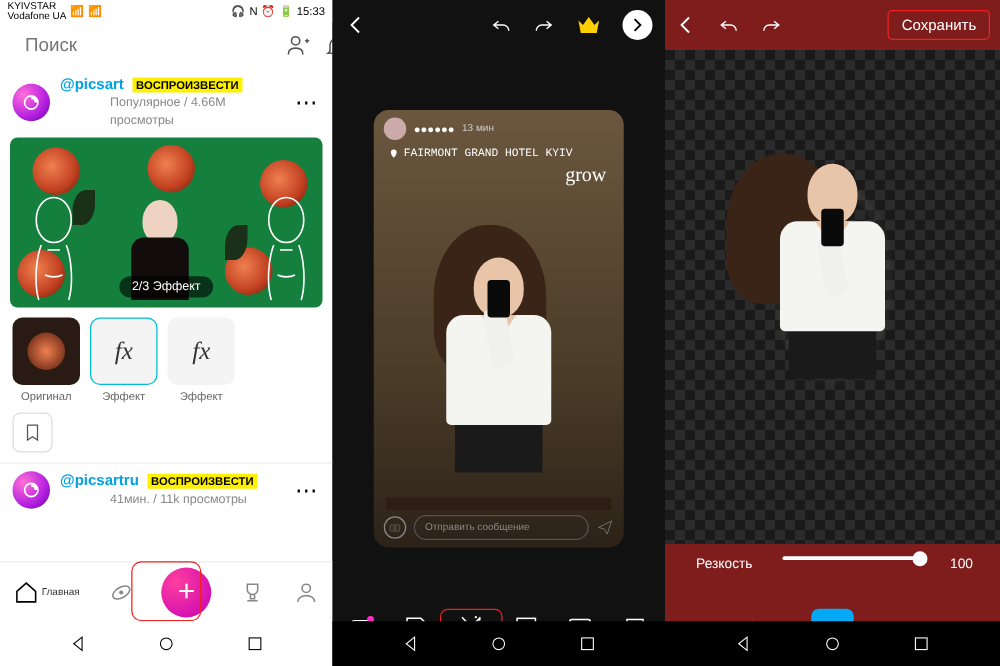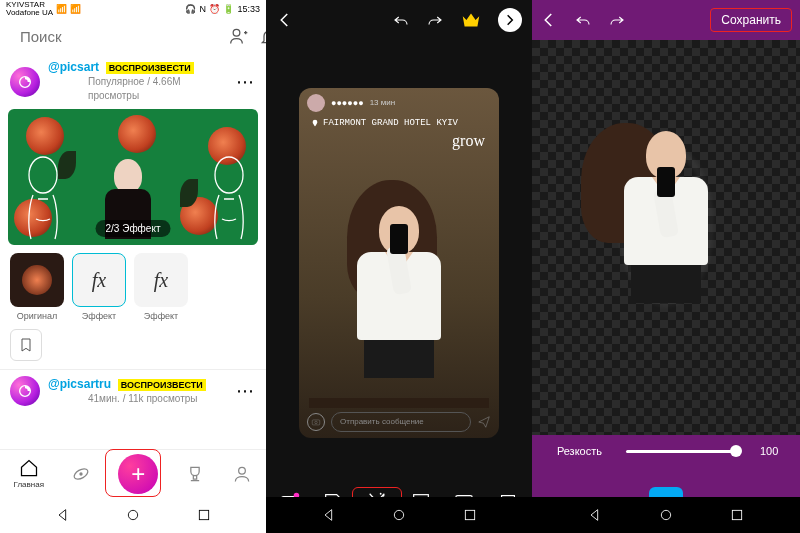--- a/index.html
+++ b/index.html
@@ -1,20 +1,20 @@
 <!DOCTYPE html>
 <html><head>
 <meta charset="utf-8">
 <style>
   * { box-sizing: border-box; margin: 0; padding: 0; }
   body { width: 800px; height: 533px; display: flex; font-family: -apple-system, Helvetica, Arial, sans-serif; background: #000; overflow: hidden; }
   .phone { height: 533px; position: relative; display: flex; flex-direction: column; }
   .phone1 { width: 266px; background: #fff; }
   .phone2 { width: 266px; background: #111; }
-  .phone3 { width: 268px; background: #701a75; }
+  .phone3 { width: 268px; background: #7f1d1d; }
 
   
   .statusbar { height: 18px; display: flex; align-items: center; justify-content: space-between; padding: 0 6px; font-size: 9px; }
   .statusbar.light { color: #000; background: #fff; }
   .sb-left { display: flex; align-items: center; gap: 3px; }
   .sb-right { display: flex; align-items: center; gap: 3px; }
   .sb-carrier { font-size: 8px; line-height: 8px; }
 
   
   .search-row { height: 36px; display: flex; align-items: center; padding: 0 10px; gap: 10px; }
@@ -60,21 +60,21 @@
   
   .replay-row { display: flex; gap: 8px; padding: 0 10px 8px; align-items: center; }
   .bookmark { width: 32px; height: 32px; border: 1px solid #ddd; border-radius: 6px; display: flex; align-items: center; justify-content: center; }
   .replay-btn { flex: 1; background: #03a9f4; color: #fff; font-size: 11px; font-weight: 700; letter-spacing: .3px; padding: 9px 0; border-radius: 6px; text-align: center; }
 
   
   .post-head2 { border-top: 1px solid #eee; }
 
   
   .tabbar1 { position: absolute; bottom: 36px; left: 0; right: 0; height: 48px; background: #fff; border-top: 1px solid #eee; display: flex; justify-content: space-around; align-items: center; }
-  .tab1 { display: flex; flex-direction: column; align-items: center; font-size: 8px; color: #333; gap: 2px; }
+  .tab1 { display: flex; flex-direction: row; align-items: center; font-size: 8px; color: #333; gap: 2px; }
   .tab1 svg { width: 20px; height: 20px; }
   .fab { width: 40px; height: 40px; border-radius: 50%; background: radial-gradient(circle at 30% 30%, #ff3e9e, #c400b8); color: #fff; display: flex; align-items: center; justify-content: center; font-size: 24px; font-weight: 300; }
   .fab-highlight { position: absolute; width: 56px; height: 48px; border: 1px solid #ee2222; border-radius: 8px; left: 50%; transform: translateX(-50%); bottom: 36px; pointer-events: none; }
 
   
   .android-nav { position: absolute; bottom: 0; left: 0; right: 0; height: 36px; display: flex; justify-content: space-evenly; align-items: center; }
   .android-nav.dark { background: #000; }
   .android-nav.white { background: #fff; }
   .android-nav svg { width: 16px; height: 16px; }
   .phone1 .android-nav svg path, .phone1 .android-nav svg circle, .phone1 .android-nav svg rect { stroke: #000; fill: none; }
@@ -120,21 +120,21 @@
   .canvas3 { flex: 1; position: relative; background-image:
     linear-gradient(45deg,#2b2b2b 25%,transparent 25%),linear-gradient(-45deg,#2b2b2b 25%,transparent 25%),
     linear-gradient(45deg,transparent 75%,#2b2b2b 75%),linear-gradient(-45deg,transparent 75%,#2b2b2b 75%);
     background-size: 16px 16px; background-position: 0 0,0 8px,8px -8px,-8px 0; background-color: #1a1a1a;
     display: flex; align-items: center; justify-content: center; }
   .cutout { position: relative; width: 150px; height: 250px; }
   .cutout .edge { position: absolute; inset: -6px; background: radial-gradient(ellipse 70px 120px at 50% 45%, transparent 60%, rgba(255,255,255,.08) 62%, transparent 70%); filter: blur(2px); }
 
   
   .sliders { padding: 10px 14px; color: #fff; font-size: 11px; }
-  .slider-row { display: flex; align-items: center; gap: 24px; margin-bottom: 10px; }
+  .slider-row { display: flex; gap: 24px; margin-bottom: 10px; }
   .slider-label { width: 56px; text-align: right; }
   .slider-track { flex: 1; height: 3px; background: #fff; position: relative; border-radius: 2px; }
   .slider-thumb { position: absolute; top: 50%; width: 12px; height: 12px; background: #fff; border-radius: 50%; transform: translate(-50%,-50%); }
   .slider-val { width: 26px; text-align: left; }
 
   
   .brushrow { display: flex; justify-content: center; gap: 36px; align-items: center; padding: 10px 0 12px; }
   .brush-btn { width: 34px; height: 34px; display: flex; align-items: center; justify-content: center; border-radius: 6px; }
   .brush-btn.active { background: #03a9f4; }
   .brush-btn svg { width: 20px; height: 20px; }

